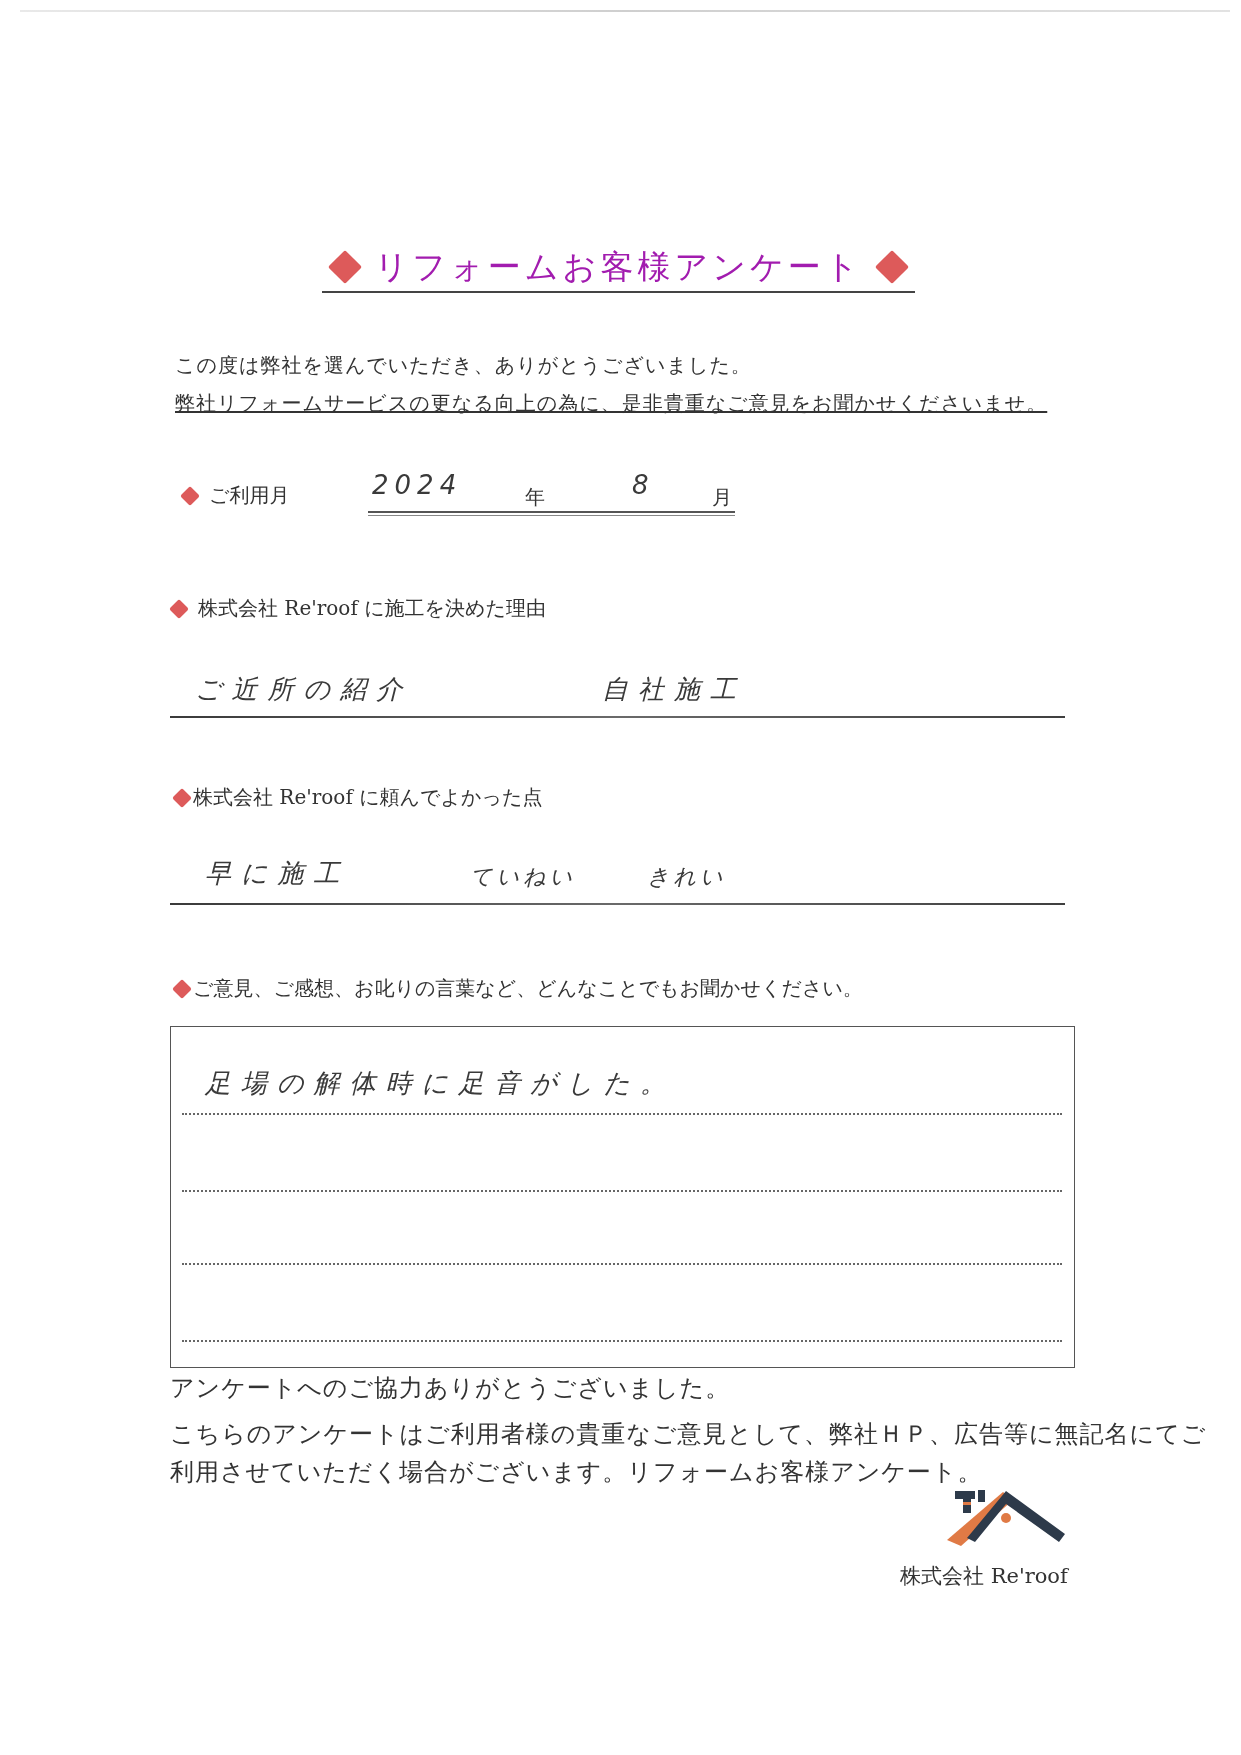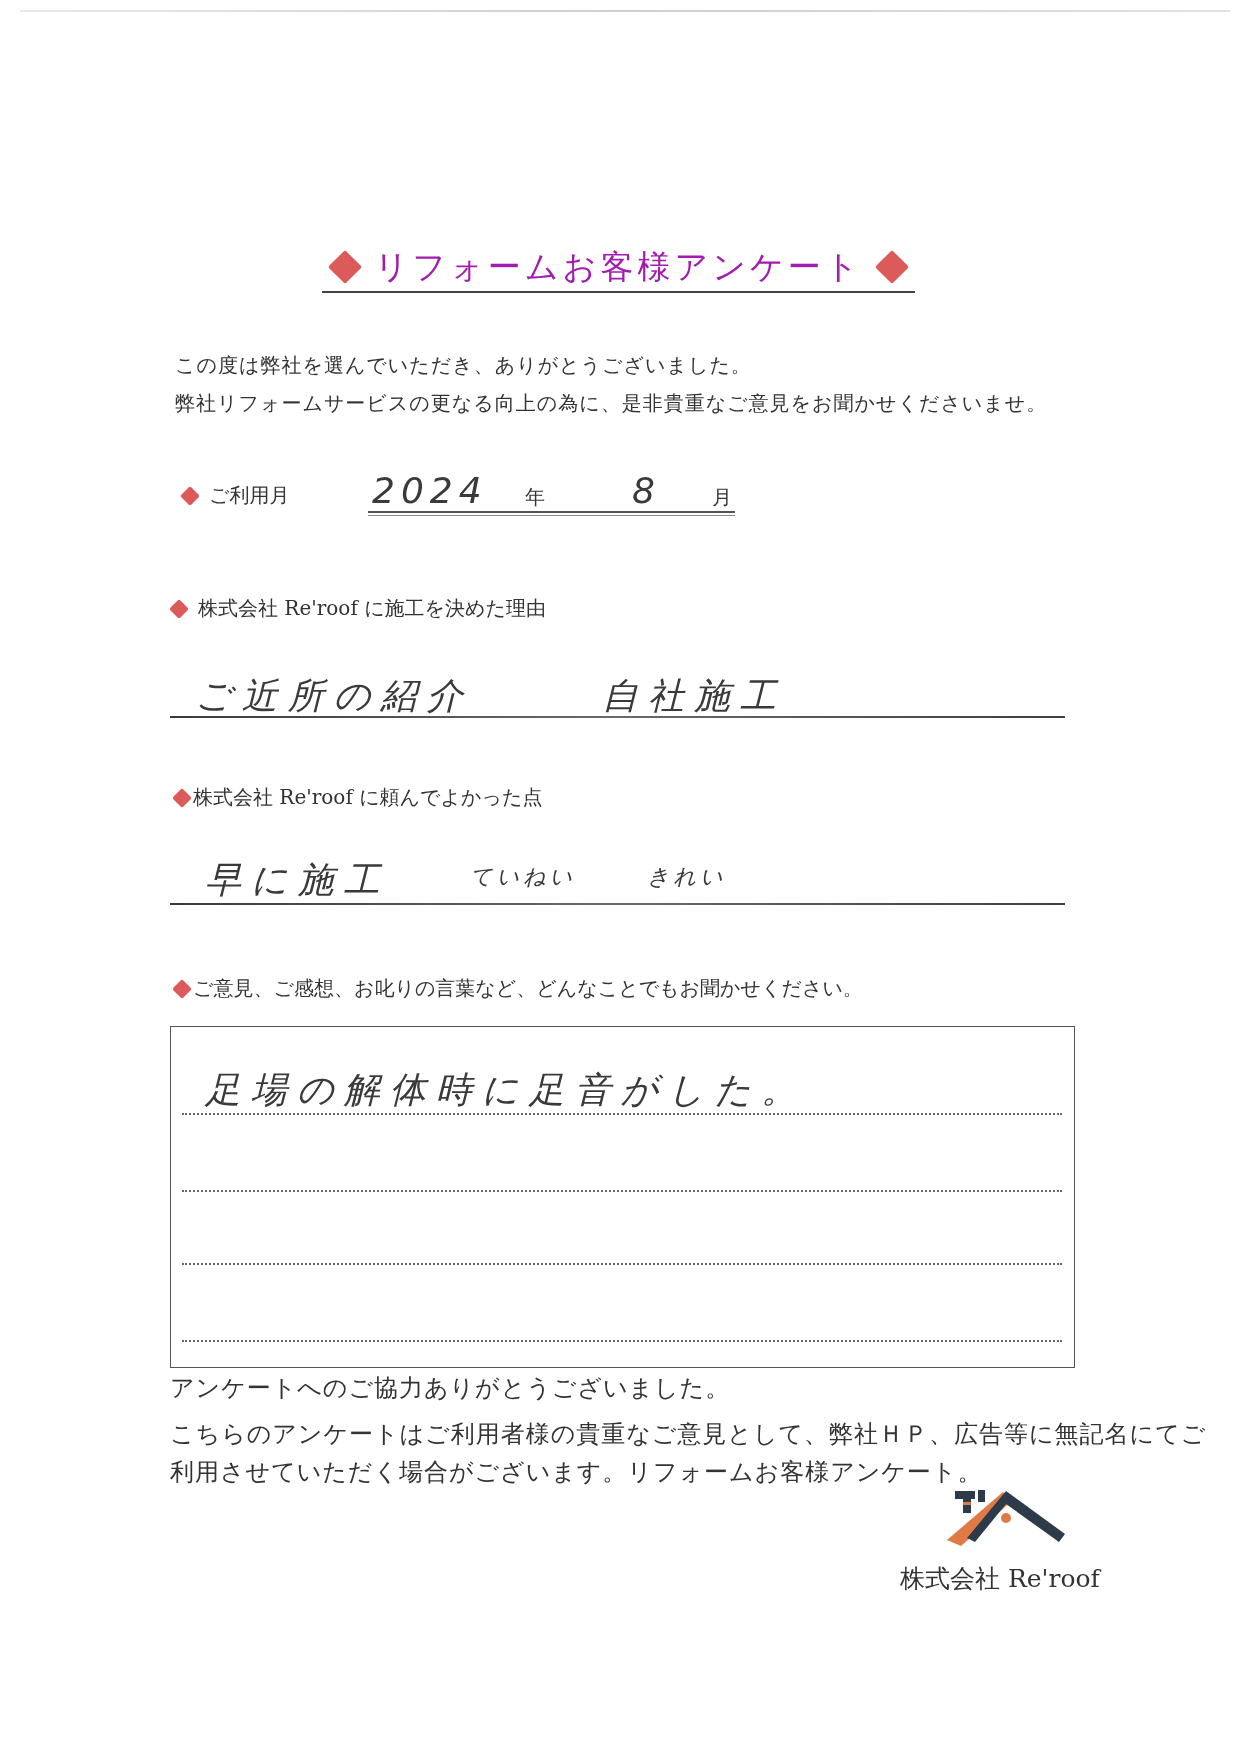--- a/index.html
+++ b/index.html
@@ -10,42 +10,42 @@
   .abs { position:absolute; }
   .scan-top { left:20px; top:10px; width:1210px; height:2px; background:linear-gradient(90deg,#e9e9e9,#cfcfcf,#e2e2e2); }
   .diamond { width:19px; height:19px; background:#dd5a5a; transform:rotate(45deg); border-radius:2px; }
   .diamond.big { width:24px; height:24px; }
   .title { left:322px; top:245px; width:593px; height:44px; display:flex; align-items:center; justify-content:center; gap:18px; }
   .title-text { font-size:33px; letter-spacing:4px; color:#a21caf; white-space:nowrap; font-weight:normal; }
   .title-rule { left:322px; top:291px; width:593px; height:2px; background:#444; }
   .intro { left:175px; font-size:20px; letter-spacing:1px; color:#333; white-space:nowrap;text-align:right; }
   .q-label { font-size:20px; color:#333; white-space:nowrap; display:flex; align-items:center; gap:12px; }
   .q-label .diamond { width:14px; height:14px; }
-  .hand { font-family:"DejaVu Sans","Liberation Sans",sans-serif; color:#3a3a3a; font-size:36px; letter-spacing:10px; white-space:nowrap; font-weight:200; font-style:italic; }
+  .hand { font-family:"DejaVu Sans","Liberation Sans",sans-serif; color:#3a3a3a; font-size:26px; letter-spacing:10px; white-space:nowrap; font-weight:200; font-style:italic; }
   .solid-rule { height:2px; background:linear-gradient(90deg,#3a3a3a,#6a6a6a 50%,#3f3f3f); }
   .dbl-rule { border-top:2px solid #555; border-bottom:1px solid #888; height:2px; }
   .box { left:170px; top:1026px; width:905px; height:342px; border:1.5px solid #555; box-sizing:border-box; }
   .dot-line { left:182px; width:880px; height:0; border-top:2px dotted #666; }
   .footer { left:170px; font-size:24px; letter-spacing:1px; color:#333; white-space:nowrap; }
-  .company { left:900px; top:1562px; width:165px; text-align:left; font-size:25px; color:#333; white-space:nowrap; }
+  .company { left:900px; top:1562px; width:165px; text-align:left; font-size:21px; color:#333; white-space:nowrap; }
 </style>
 </head>
 <body>
 
 <div class="abs scan-top"></div>
 
 <div class="abs title">
   <span class="diamond big"></span>
   <span class="title-text">リフォームお客様アンケート</span>
   <span class="diamond big"></span>
 </div>
 <div class="abs title-rule"></div>
 
 <div class="abs intro" style="top:352px;">この度は弊社を選んでいただき、ありがとうございました。</div>
-<div class="abs intro" style="top:390px;">弊社リフォームサービスの更なる向上の為に、是非貴重なご意見をお聞かせくださいませ。</div>
+<div class="abs intro" style="top:390px;text-decoration:underline;">弊社リフォームサービスの更なる向上の為に、是非貴重なご意見をお聞かせくださいませ。</div>
 
 <div class="abs q-label" style="left:183px; top:482px;">
   <span class="diamond"></span>
   <span>ご利用月</span>
 </div>
 <div class="abs hand" style="left:372px; top:470px; letter-spacing:6px;">2024</div>
 <div class="abs" style="left:525px; top:484px; font-size:20px; color:#333;">年</div>
 <div class="abs hand" style="left:632px; top:470px;">8</div>
 <div class="abs" style="left:712px; top:484px; font-size:20px; color:#333;">月</div>
 <div class="abs dbl-rule" style="left:368px; top:511px; width:367px;"></div>

